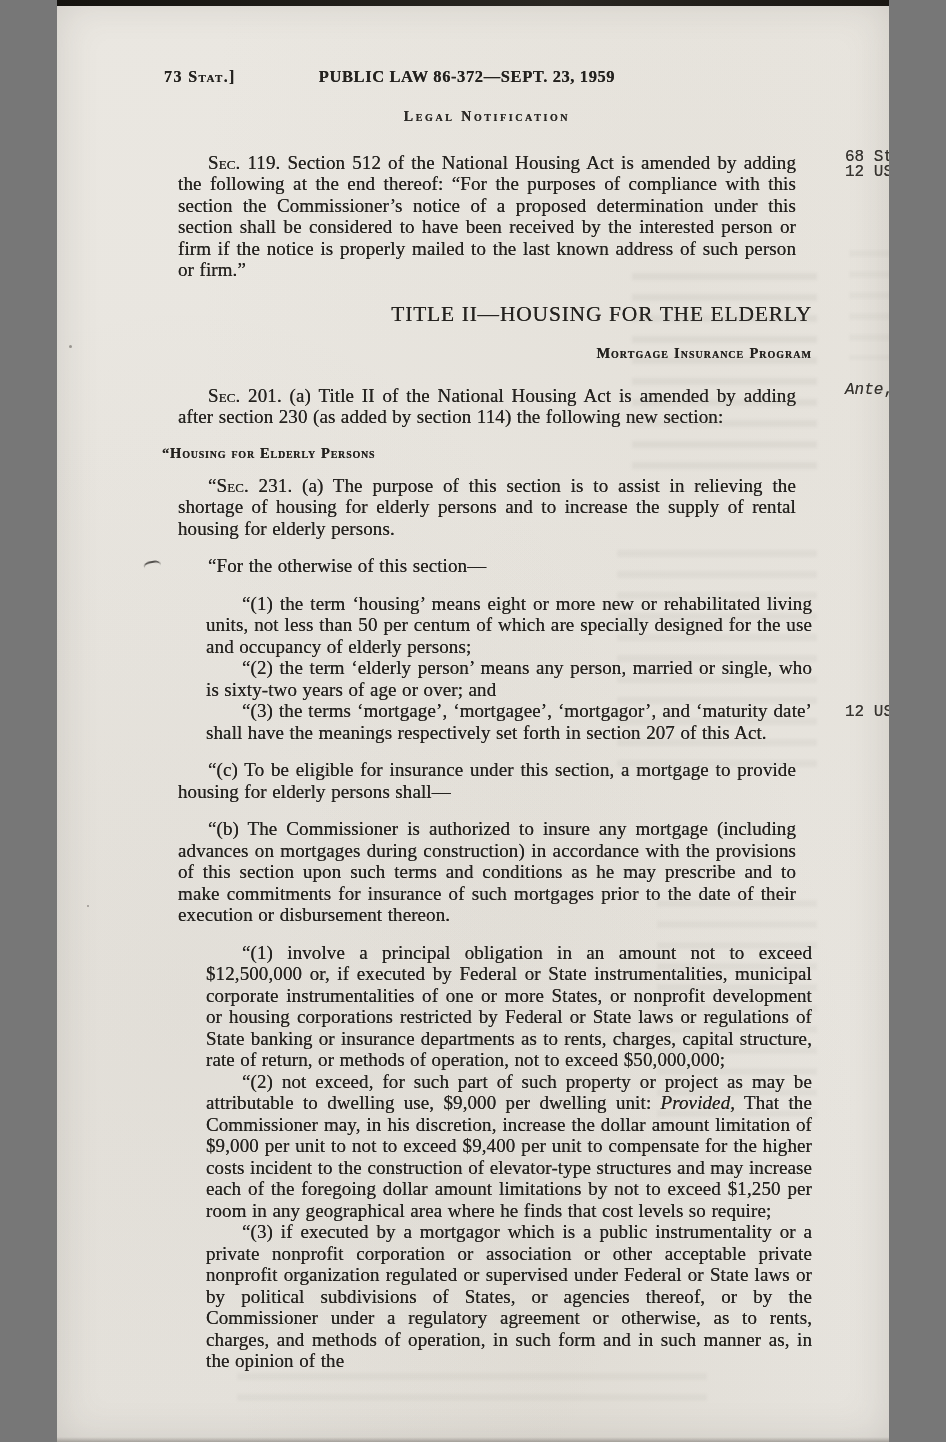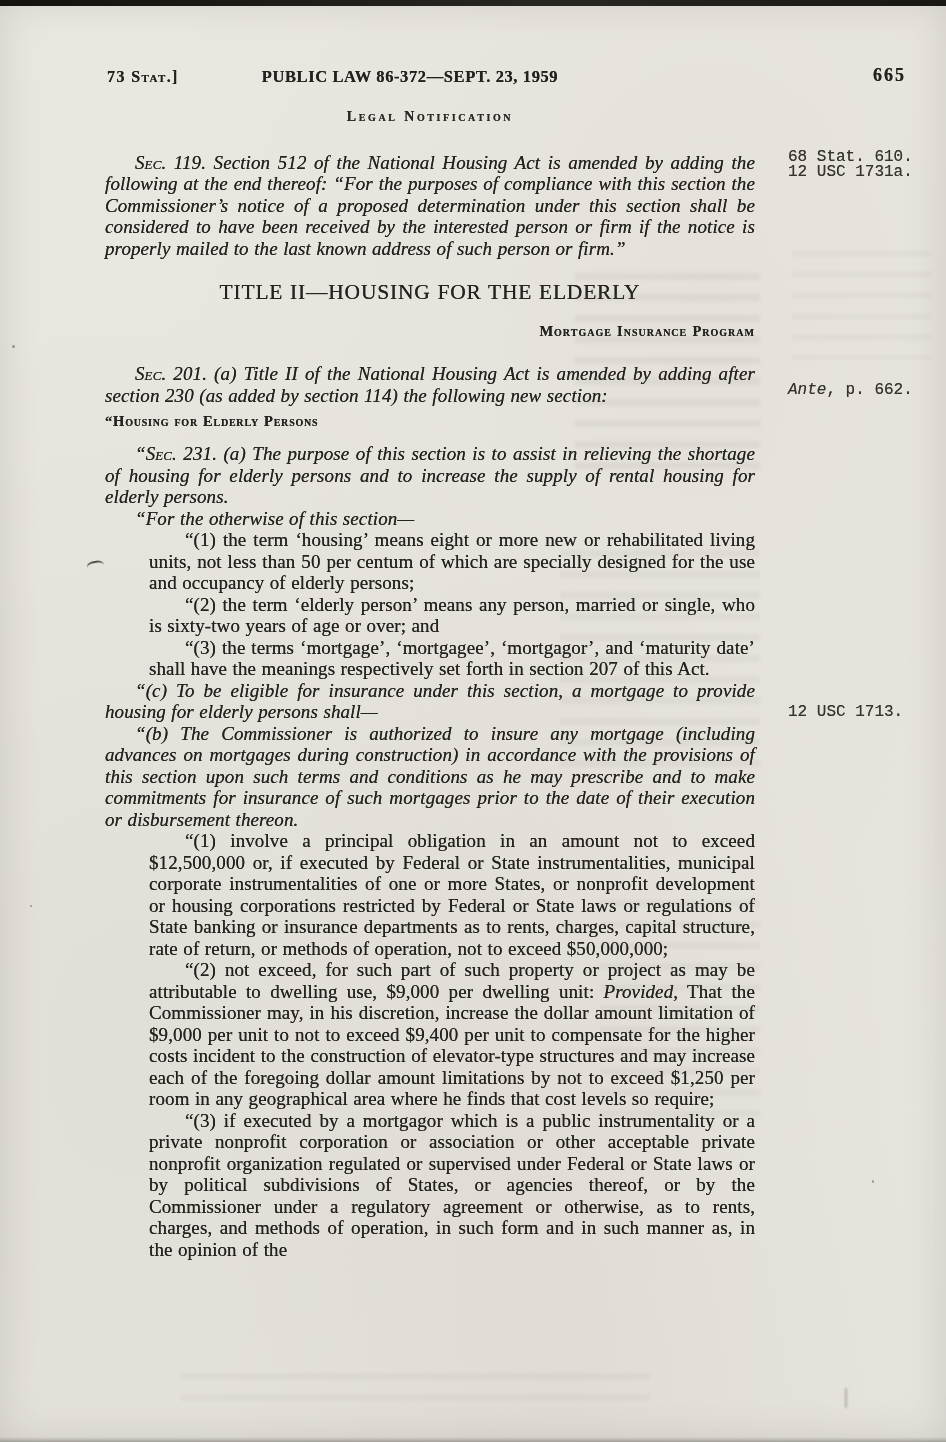--- a/index.html
+++ b/index.html
@@ -1,19 +1,19 @@
 <!DOCTYPE html>
 <html lang="en"><head>
 <meta charset="utf-8">
 <style>
   html,body { margin:0; padding:0; background:#6b6archive8; }
   body { background:#777; font-family:"Liberation Serif","DejaVu Serif",serif; }
 
   .page {
-    position:relative; width:946px; height:1442px; margin:0 auto;
+    position:relative; width:832px; height:1442px; margin:0 auto;
     background-color:#e9e6e0;
     background-image:
       radial-gradient(ellipse at 75% 20%, rgba(190,182,165,0.10), transparent 55%),
       radial-gradient(ellipse at 15% 70%, rgba(160,152,138,0.08), transparent 50%),
       radial-gradient(ellipse at 60% 95%, rgba(170,160,140,0.10), transparent 45%),
       linear-gradient(#eae7e1, #e6e3dd);
     box-shadow: inset 0 0 40px rgba(90,85,75,0.18);
     overflow:hidden;
     color:#24221f;
   }
@@ -31,25 +31,25 @@
     text-align:center; font-size:16.5px; font-weight:bold; letter-spacing:0.6px; }
   .hdr-right { position:absolute; left:873px; top:65px; font-size:18px;
     font-weight:bold; letter-spacing:2px; }
 
   .column { position:absolute; left:105px; top:106px; width:650px;
     font-size:19px; line-height:21.5px; word-spacing:0.6px; letter-spacing:0.1px; }
 
   .kicker { text-align:center; font-size:14px; font-variant:small-caps;
     letter-spacing:2.6px; margin:0; font-weight:bold; color:#2b2926; }
 
-  .para { margin:0; text-indent:30px; text-align:justify;font-style:italic; }
+  .para { margin:16px; text-indent:30px; text-align:justify; }
   .item { margin:0 0 0 44px; text-indent:36px; text-align:justify; }
 
   .mt-first { margin-top:24px; }
-  .title2 { margin:20px 0 16px 0; text-align:center; font-size:21.5px;
+  .title2 { margin:20px 0 16px 0; text-align:right; font-size:21.5px;
     line-height:26px; letter-spacing:0.8px; font-weight:normal; }
   .program { margin:17px 0 0 0; text-align:right; font-size:14.5px;
     line-height:18px; font-variant:small-caps; letter-spacing:1px; font-weight:bold; }
   .mt-sec201 { margin-top:23px; }
   .housing { margin:6px 0 0 0; text-align:left; font-size:14.5px;
     line-height:18px; font-variant:small-caps; letter-spacing:0.8px; font-weight:bold; }
   .mt-sec231 { margin-top:13px; }
 
   .sc { font-variant:small-caps; }
   .it { font-style:italic; }

